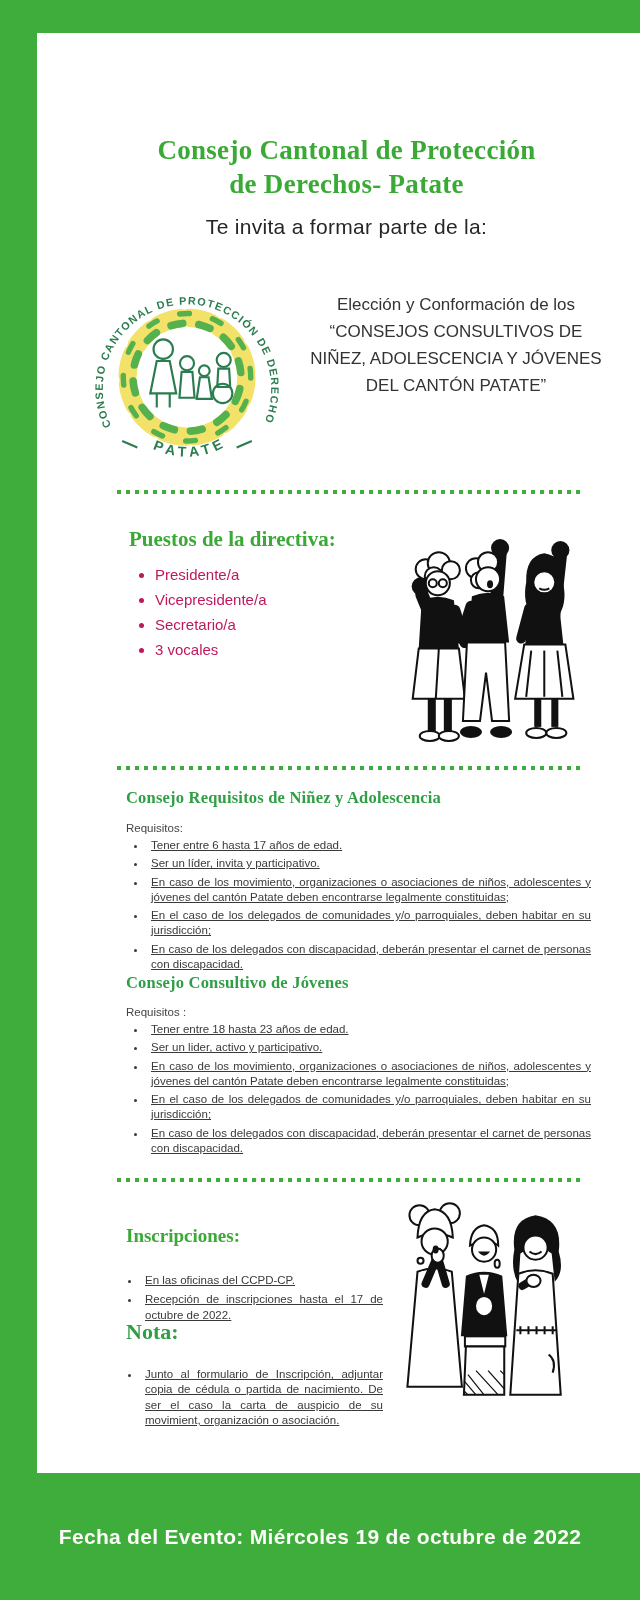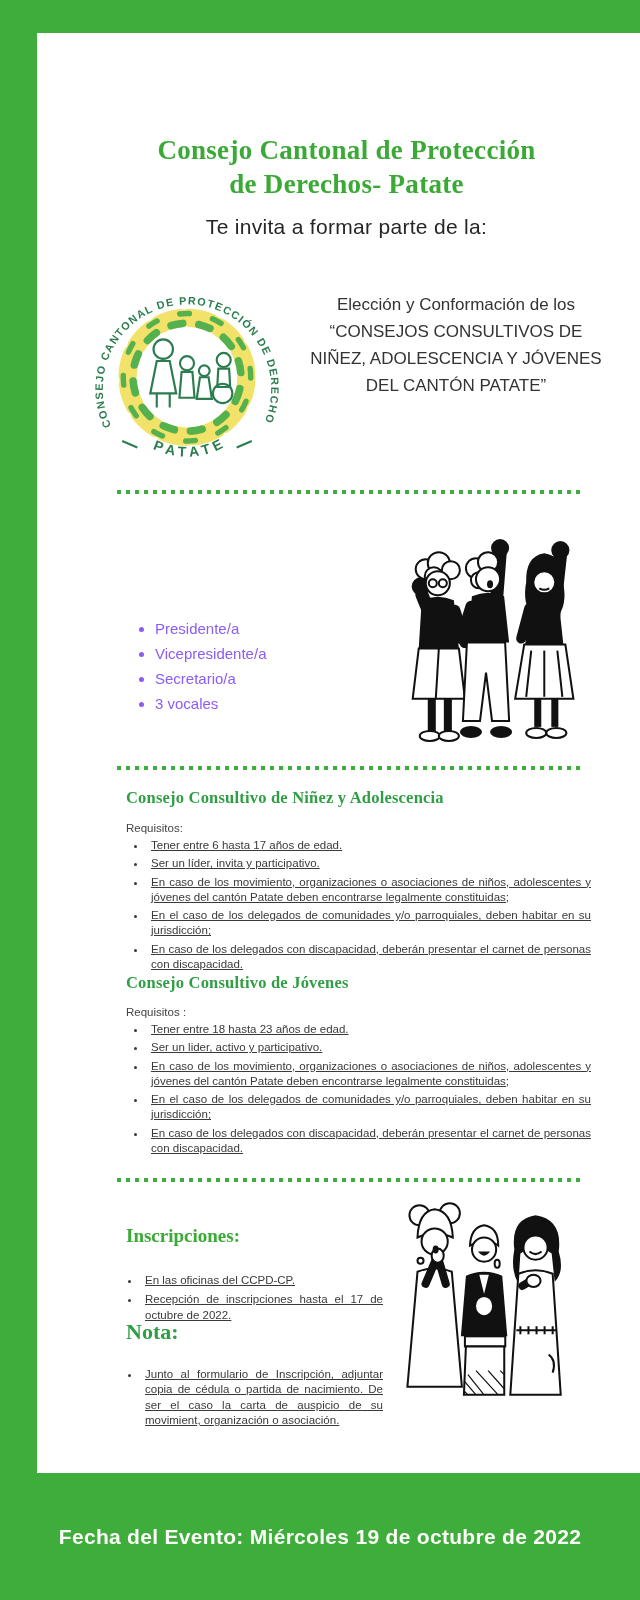--- a/index.html
+++ b/index.html
@@ -24,21 +24,21 @@
   .logo-box{left:42px;top:233px;width:216px;height:216px;}
   .intro{left:268px;top:258px;width:302px;text-align:center;
     font-size:17px;line-height:27px;color:#333;}
 
   .dotline{height:4px;width:466px;left:80px;
     background-image:repeating-linear-gradient(90deg,var(--green) 0 4px,transparent 4px 9px);}
   .dot1{top:457px}.dot2{top:733px}.dot3{top:1145px}
 
   .h-big{font-family:"Liberation Serif","DejaVu Serif",serif;font-weight:700;color:var(--title-green);}
   .puestos-h{left:92px;top:494px;font-size:21px;}
-  .directiva-list{left:118px;top:587px;list-style:disc;color:#8b5cf6;font-size:15px;}
+  .directiva-list{left:118px;top:533px;list-style:disc;color:#be185d;font-size:15px;}
   .directiva-list li{margin-bottom:7px;line-height:18px;}
 
   .section-h{font-family:"Liberation Serif","DejaVu Serif",serif;font-weight:700;
     color:var(--heading-green);font-size:16.5px;letter-spacing:.2px;}
   .ninez-h{left:89px;top:755px;}
   .jovenes-h{left:89px;top:940px;}
   .req-label{font-size:11.5px;color:#444;}
   .req1{left:89px;top:789px;}
   .req2{left:89px;top:973px;}
   .req-list{list-style:disc;font-size:11.5px;line-height:15.3px;color:var(--body);
@@ -109,20 +109,21 @@
         </text>
         <line x1="40" y1="162" x2="54" y2="168" stroke="#2B7D4F" stroke-width="2"></line>
         <line x1="146" y1="168" x2="160" y2="162" stroke="#2B7D4F" stroke-width="2"></line>
       </svg>
     </div>
 
     <div class="abs intro">Elección y Conformación de los “CONSEJOS CONSULTIVOS DE NIÑEZ, ADOLESCENCIA Y JÓVENES DEL CANTÓN PATATE”</div>
 
     <div class="abs dotline dot1"></div>
 
+    <div class="abs h-big puestos-h">Puestos de la directiva:</div>
     <ul class="abs directiva-list">
         <li>Presidente/a</li>
         <li>Vicepresidente/a</li>
         <li>Secretario/a</li>
         <li>3 vocales</li>
       </ul>
 
     <div class="abs illu1">
       <svg viewBox="0 0 210 225" width="212" height="226">
         <g stroke="#111" fill="none" stroke-width="2">
@@ -176,21 +177,21 @@
           <rect x="158" y="178" width="7" height="28" fill="#111" stroke="none"></rect>
           <rect x="175" y="178" width="7" height="28" fill="#111" stroke="none"></rect>
           <ellipse cx="160" cy="212" rx="10" ry="5" fill="#fff"></ellipse>
           <ellipse cx="180" cy="212" rx="10" ry="5" fill="#fff"></ellipse>
         </g>
       </svg>
     </div>
 
     <div class="abs dotline dot2"></div>
 
-    <div class="abs section-h ninez-h">Consejo Consultivo de Niñez y Adolescencia</div>
+    <div class="abs section-h ninez-h">Consejo Requisitos de Niñez y Adolescencia</div>
     <div class="abs req-label req1">Requisitos:</div>
     <ul class="abs req-list ninez-list">
         <li>Tener entre 6 hasta 17  años de edad.</li>
         <li>Ser un líder, invita y participativo.</li>
         <li>En caso de los movimiento, organizaciones o asociaciones de niños, adolescentes y jóvenes del cantón Patate deben encontrarse legalmente constituidas;</li>
         <li>En el caso de los delegados de comunidades y/o parroquiales, deben habitar en su jurisdicción;</li>
         <li>En caso de los delegados con discapacidad, deberán presentar el carnet de personas con discapacidad.</li>
       </ul>
 
     <div class="abs section-h jovenes-h">Consejo Consultivo de Jóvenes</div>

